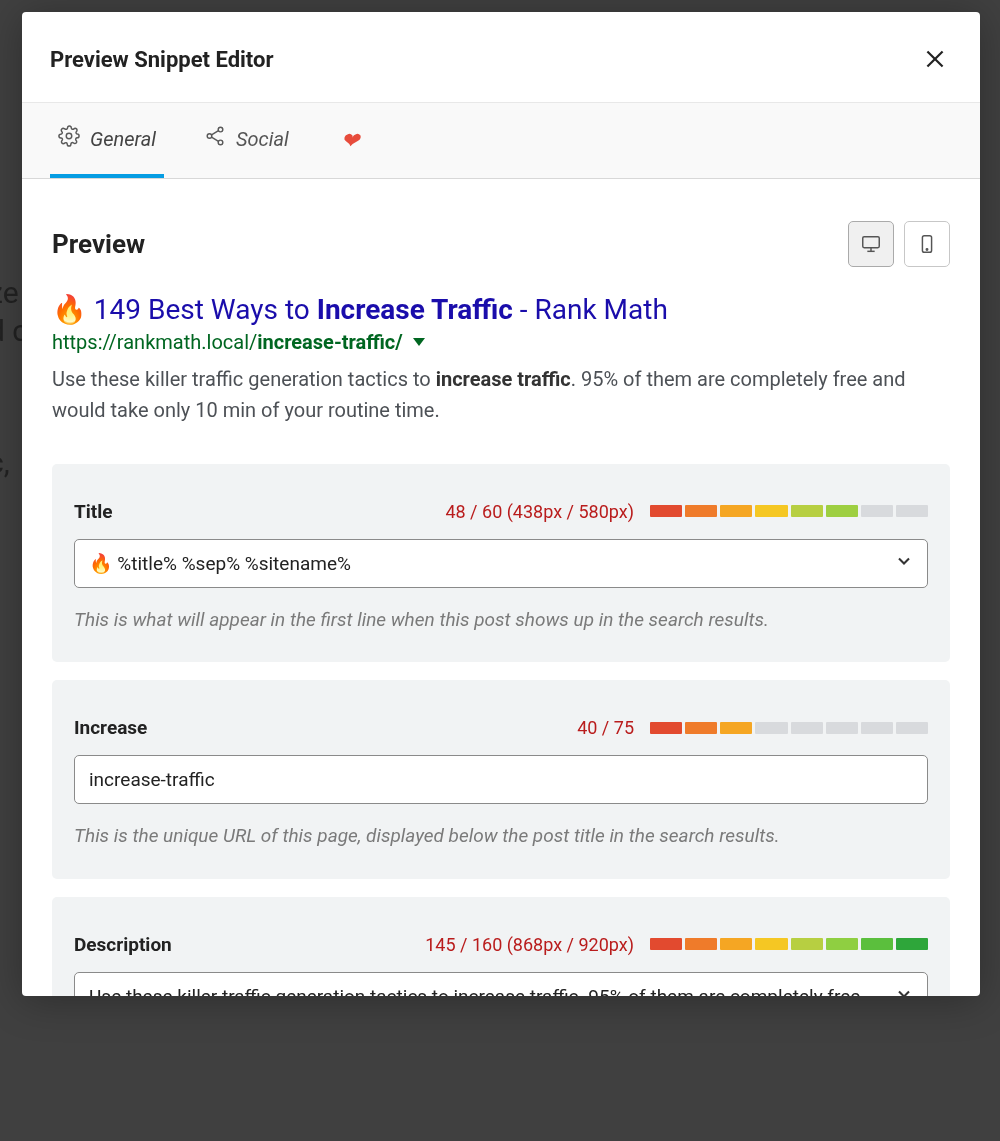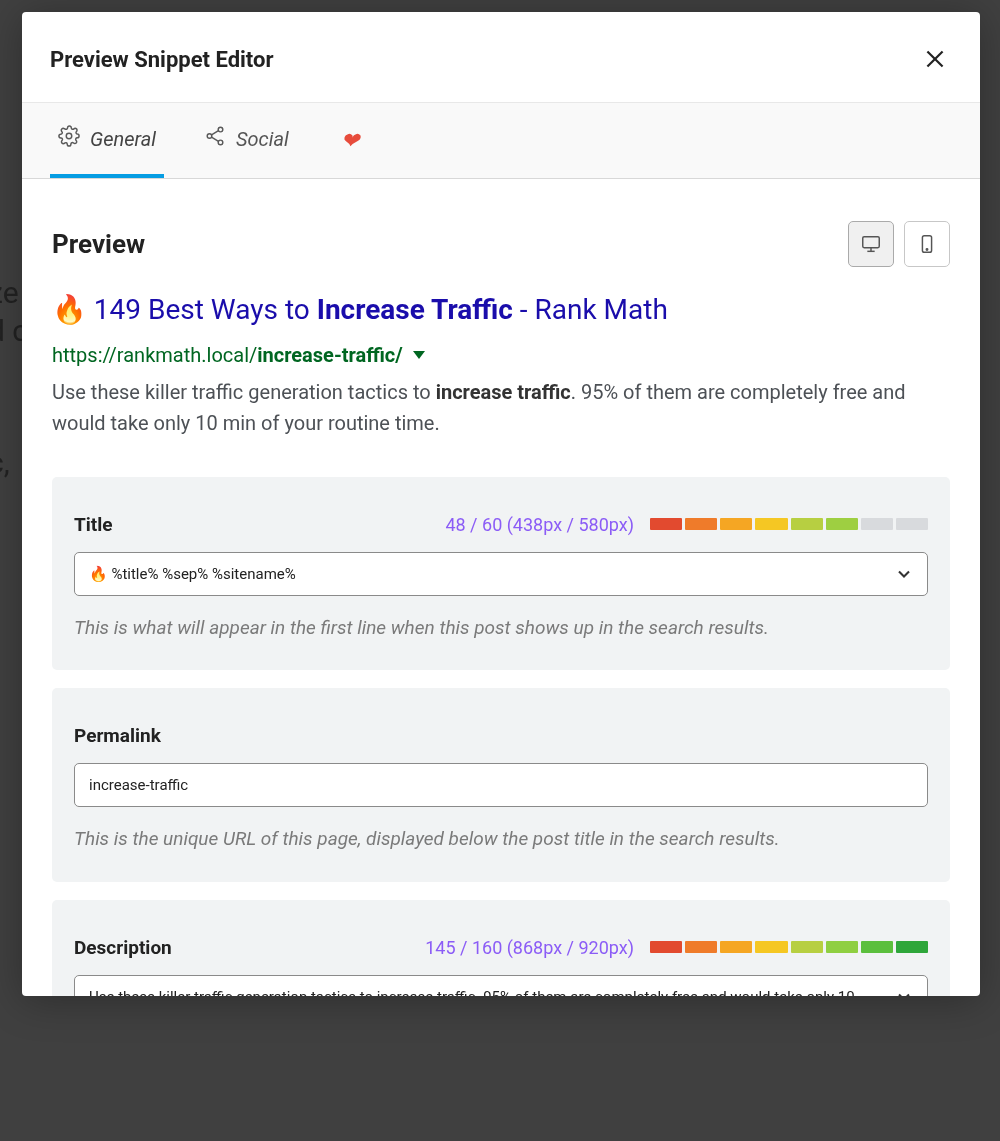--- a/index.html
+++ b/index.html
@@ -35,39 +35,39 @@
   .preview-label { font-size: 26px; font-weight: 700; color: #222; }
   .device-group { display: flex; gap: 10px; }
   .device-btn {
     width: 46px; height: 46px; border: 1px solid #c7c7c7; border-radius: 5px;
     background: #fff; display: flex; align-items: center; justify-content: center; cursor: pointer; color: #555;
   }
   .device-btn.active { background: #f0f0f0; border-color: #aaa; }
   .serp { margin-bottom: 38px; }
   .serp-title { font-size: 28px; color: #1a0dab; line-height: 1.35; }
   .serp-title strong { font-weight: 700; }
-  .serp-url { font-size: 20px; color: #006621; margin-top: 14px; display: flex; align-items: center; gap: 6px; }
+  .serp-url { font-size: 20px; color: #006621; margin-top: 1px; display: flex; align-items: center; gap: 6px; }
   .serp-url strong { font-weight: 700; }
   .serp-desc { font-size: 20px; color: #4d5156; margin-top: 10px; line-height: 1.55; }
   .serp-desc strong { font-weight: 700; color: #333; }
   .serp-tri { width: 0; height: 0; border-left: 6px solid transparent; border-right: 6px solid transparent; border-top: 8px solid #006621; display: inline-block; margin-left: 4px; }
 
   .section {
     background: #f1f3f4; border-radius: 5px; padding: 36px 22px 28px 22px; margin-bottom: 18px;
   }
   .section-head { display: flex; align-items: center; justify-content: space-between; margin-bottom: 16px; gap: 32px; }
   .section-label { font-size: 19px; font-weight: 700; color: #222; }
   .section-meta { display: flex; align-items: center; gap: 16px; }
-  .counter { font-size: 18px; color: #8b5cf6; }
+  .counter { font-size: 18px; color: #b91c1c; }
   .bar { width: 278px; height: 12px; display: flex; gap: 3px; }
   .bar .seg { flex: 1; height: 100%; background: #d8dadd; border-radius: 1px; }
   .field-wrap { position: relative; }
   .text-input, .textarea {
     width: 100%; background: #fff; border: 1px solid #8a8a8a; border-radius: 5px;
-    font-size: 15px; color: #222; padding: 12px 44px 12px 14px; font-family: inherit;
+    font-size: 19px; color: #222; padding: 12px 44px 12px 14px; font-family: inherit;
   }
   .textarea { resize: vertical; height: 114px; padding-right: 44px; }
   .chev { position: absolute; right: 14px; top: 12px; color: #333; pointer-events: none; }
   .helper { font-size: 19px; color: #7a7a7a; font-style: italic; margin-top: 18px; line-height: 1.5; }
 </style>
 </head>
 <body>
 
 <div class="bg-text" style="left:-12px; top:270px;">ze</div>
 <div class="bg-text" style="left:-12px; top:308px;">d c</div>
@@ -166,21 +166,34 @@
           <svg width="20" height="20" viewBox="0 0 24 24" fill="none" stroke="currentColor" stroke-width="2.5">
               <polyline points="6 9 12 15 18 9"></polyline>
             </svg>
         </span>
       </div>
       <div class="helper">This is what will appear in the first line when this post shows up in the search results.</div>
     </div>
 
     <div class="section">
       <div class="section-head">
-        <div class="section-label">Permalink</div>
+        <div class="section-label">Increase</div>
+        <div class="section-meta">
+          <div class="counter">40 / 75</div>
+          <div class="bar">
+              <div class="seg" style="background: rgb(226, 74, 47);"></div>
+              <div class="seg" style="background: rgb(239, 123, 42);"></div>
+              <div class="seg" style="background: rgb(245, 166, 35);"></div>
+              <div class="seg" style="background: rgb(216, 218, 221);"></div>
+              <div class="seg" style="background: rgb(216, 218, 221);"></div>
+              <div class="seg" style="background: rgb(216, 218, 221);"></div>
+              <div class="seg" style="background: rgb(216, 218, 221);"></div>
+              <div class="seg" style="background: rgb(216, 218, 221);"></div>
+            </div>
+        </div>
       </div>
       <div class="field-wrap">
         <input type="text" class="text-input" style="padding-right: 8px;" value="increase-traffic">
       </div>
       <div class="helper">This is the unique URL of this page, displayed below the post title in the search results.</div>
     </div>
 
     <div class="section">
       <div class="section-head">
         <div class="section-label">Description</div>

